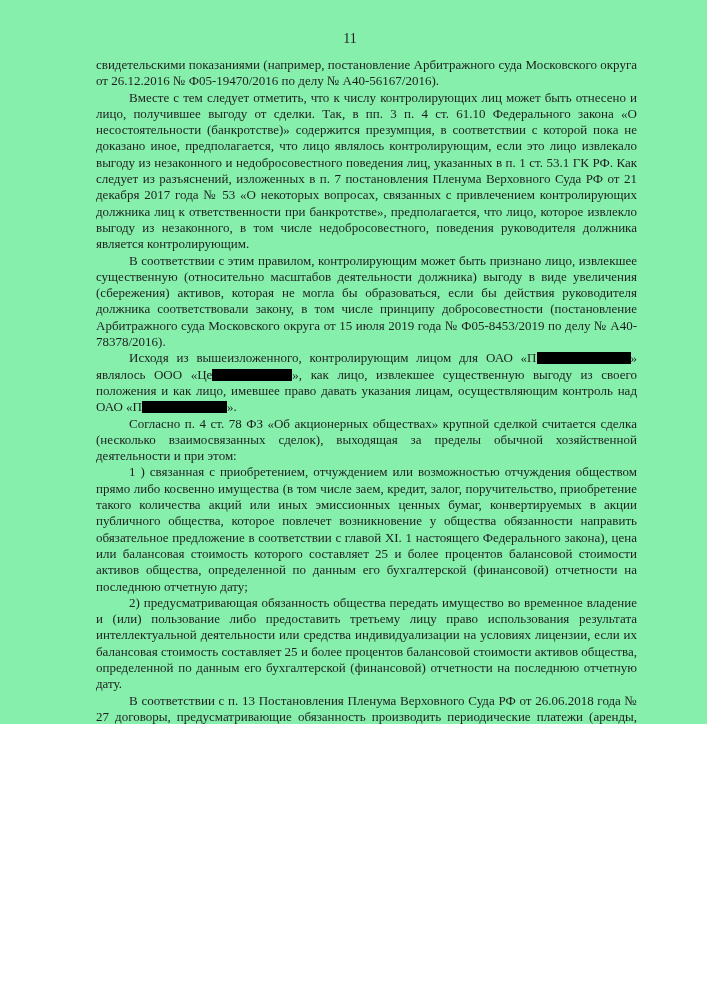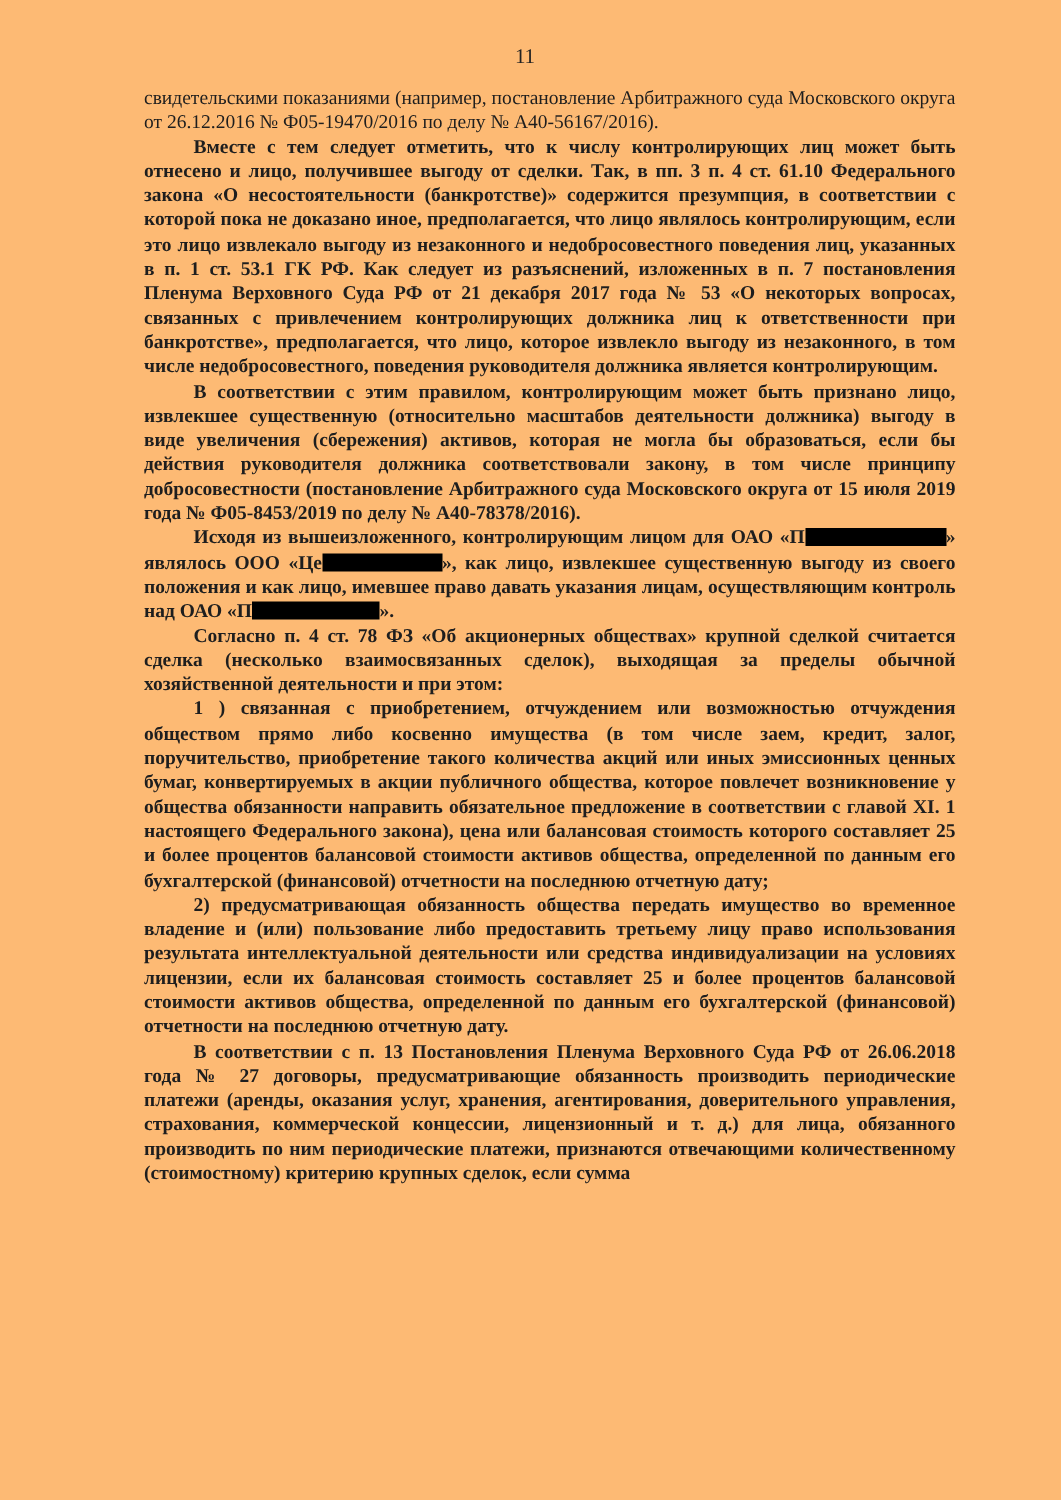--- a/index.html
+++ b/index.html
@@ -3,22 +3,22 @@
 <meta charset="utf-8">
 <style>
   html, body {
     margin: 0;
     padding: 0;
     background: #ffffff;
   }
   .page {
     position: relative;
     width: 707px;
-    height: 1000px;
-    background: #fdba74;
+    height: 724px;
+    background: #86efac;
     overflow: hidden;
     font-family: "Liberation Serif", serif;
     color: #1e1e1e;
   }
   .page-number {
     position: absolute;
     top: 31px;
     left: 83px;
     width: 534px;
     text-align: center;
@@ -35,21 +35,20 @@
     line-height: 16.3px;
     text-align: justify;
     color: #1e1e1e;
   }
   .para {
     margin: 0;
     padding: 0;
   }
   .para.indent {
     text-indent: 33px;
-    font-weight: bold;
   }
   .redacted {
     display: inline-block;
     background: #000000;
     height: 12px;
     vertical-align: -2px;
   }
 </style>
 </head>
 <body>

